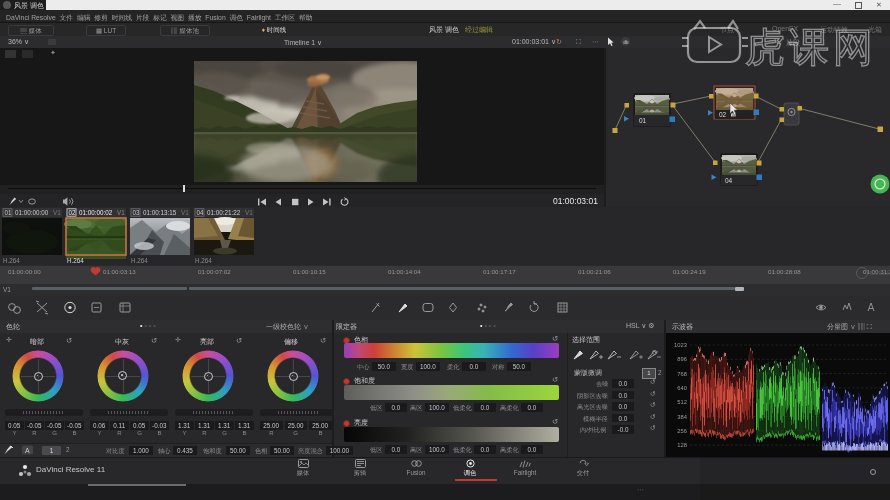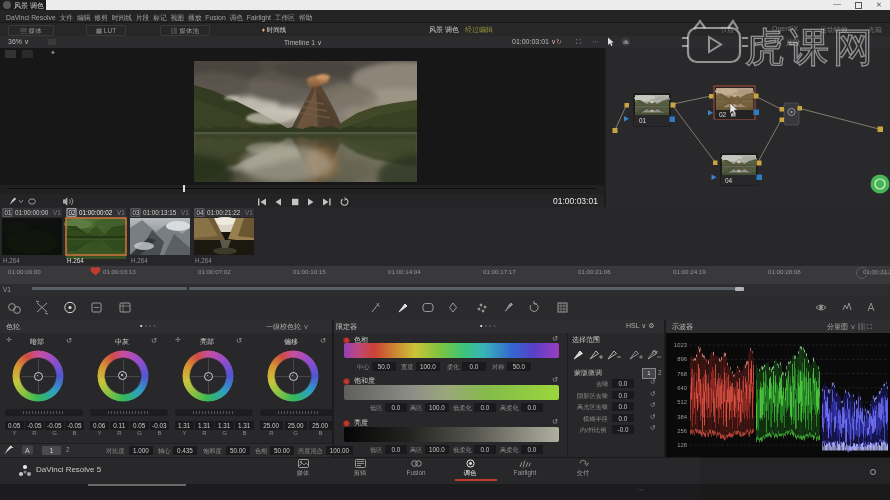--- a/index.html
+++ b/index.html
@@ -1543,21 +1543,21 @@
 <div class="qsl" style="left:298px;top:447px;">亮度混合</div>
     <div class="vbox" style="left:326px;top:446px;width:27px;">100.00</div>
 
 <div class="abs" style="left:0;top:457px;width:890px;height:27px;background:#28282a;border-top:1px solid #1a1a1a;" id="pagebar">
 <svg class="abs" style="left:18px;top:6px;" width="14" height="14" viewBox="0 0 14 14">
 <circle cx="7" cy="3" r="2.1" fill="#e8e8e8"></circle>
         <circle cx="3" cy="10" r="2.1" fill="#c8c8c8"></circle>
         <circle cx="11" cy="10" r="2.1" fill="#a8a8a8"></circle>
         <circle cx="7" cy="8" r="1.5" fill="#888"></circle>
 </svg>
-<div class="abs" style="left:36px;top:7px;font-size:8px;color:#c8c8c8;">DaVinci Resolve 5</div>
+<div class="abs" style="left:36px;top:7px;font-size:8px;color:#c8c8c8;">DaVinci Resolve 11</div>
 </div>
 <style>
 .pgi{position:absolute;text-align:center;font-size:6.3px;color:#9a9a9a;width:44px;}
 .pgi svg{display:block;margin:0 auto 1px auto;}
 </style>
 <div class="pgi" style="left:281px;top:459px;">
 <svg width="11" height="9" viewBox="0 0 11 9">
         <rect x="0.5" y="0.5" width="10" height="8" rx="1" fill="none" stroke="#9a9a9a"></rect>
         <circle cx="3" cy="3" r="1" fill="#9a9a9a"></circle>
         <path d="M 1 7 l 3 -3 l 2 2 l 2 -2 l 2 2" stroke="#9a9a9a" fill="none" stroke-width="0.8"></path>

